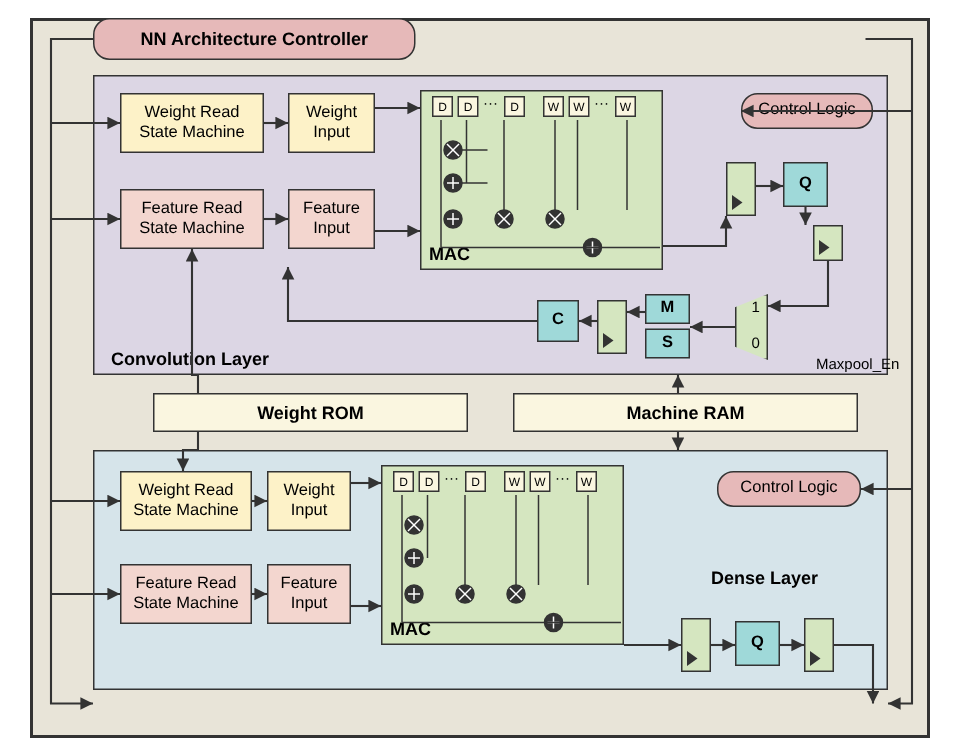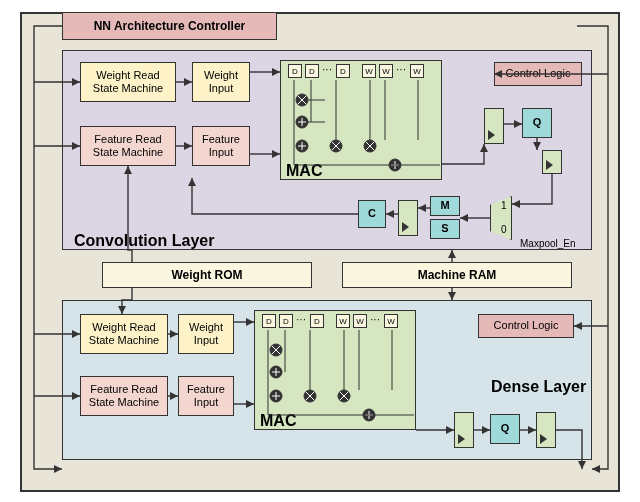--- a/index.html
+++ b/index.html
@@ -30,29 +30,29 @@
   .block {
     position: absolute;
     border: 1.5px solid #333;
     text-align: center;
     display: flex;
     align-items: center;
     justify-content: center;
     line-height: 1.2;
     padding: 2px;
   }
-  .pink   { background: #e6b9b9; }
+  .pink   { background: #e6b9b9; border-radius: 11px; }
   .yellow { background: #fdf2c8; }
   .salmon { background: #f3d6cf; }
   .green  { background: #d5e6c0; }
   .teal   { background: #9fd9d9; }
   .lav    { background: #dcd6e4; }
   .ltblue { background: #d6e4ea; }
   .cream  { background: #faf6e0; }
-  .label  { position:absolute; font-weight:bold; font-size:16px; }
+  .label  { position:absolute; font-weight:bold; font-size:12px; }
   .label-sm { position:absolute; font-size:10px; }
   .small-sq {
     position:absolute;
     border:1.2px solid #333;
     width:14px; height:14px;
     font-size:8px;
     display:flex; align-items:center; justify-content:center;
     background:#faf6e0;
   }
   .reg {
@@ -168,21 +168,21 @@
     <span>Q</span>
   </div>
 
   <div class="reg" style="left:520px; top:136px; width:20px; height:24px;">
     <div class="tri-r" style="left:3px; bottom:3px;"></div>
   </div>
 
   <div class="mux" style="left:468px; top:182px; width:22px; height:44px;"></div>
   <span class="label-sm" style="left:479px; top:186px;">1</span>
   <span class="label-sm" style="left:479px; top:210px;">0</span>
-  <span class="label-sm" style="left:498px; top:224px;">Maxpool_En</span>
+  <span class="label-sm" style="left:522px; top:224px;">Maxpool_En</span>
 
   <div class="block teal" style="left:408px; top:182px; width:30px; height:20px; font-weight:bold;">
     <span>M</span>
   </div>
   <div class="block teal" style="left:408px; top:205px; width:30px; height:20px; font-weight:bold;">
     <span>S</span>
   </div>
 
   <div class="reg" style="left:376px; top:186px; width:20px; height:36px;">
     <div class="tri-r" style="left:3px; bottom:3px;"></div>
@@ -193,21 +193,21 @@
   </div>
 
   <div class="block cream" style="left:80px; top:248px; width:210px; height:26px; font-weight:bold; font-size:12px;">
     <span>Weight ROM</span>
   </div>
   <div class="block cream" style="left:320px; top:248px; width:230px; height:26px; font-weight:bold; font-size:12px;">
     <span>Machine RAM</span>
   </div>
 
   <div class="block ltblue" style="left:40px; top:286px; width:530px; height:160px;"></div>
-  <span class="label" style="left:452px; top:364px;margin-left:17px;">Dense Layer</span>
+  <span class="label" style="left:452px; top:364px;">Dense Layer</span>
 
   <div class="block yellow" style="left:58px; top:300px; width:88px; height:40px; white-space:pre;">
     <span>Weight Read
 State Machine</span>
   </div>
   <div class="block yellow" style="left:156px; top:300px; width:56px; height:40px; white-space:pre;">
     <span>Weight
 Input</span>
   </div>
   <div class="block salmon" style="left:58px; top:362px; width:88px; height:40px; white-space:pre;">

